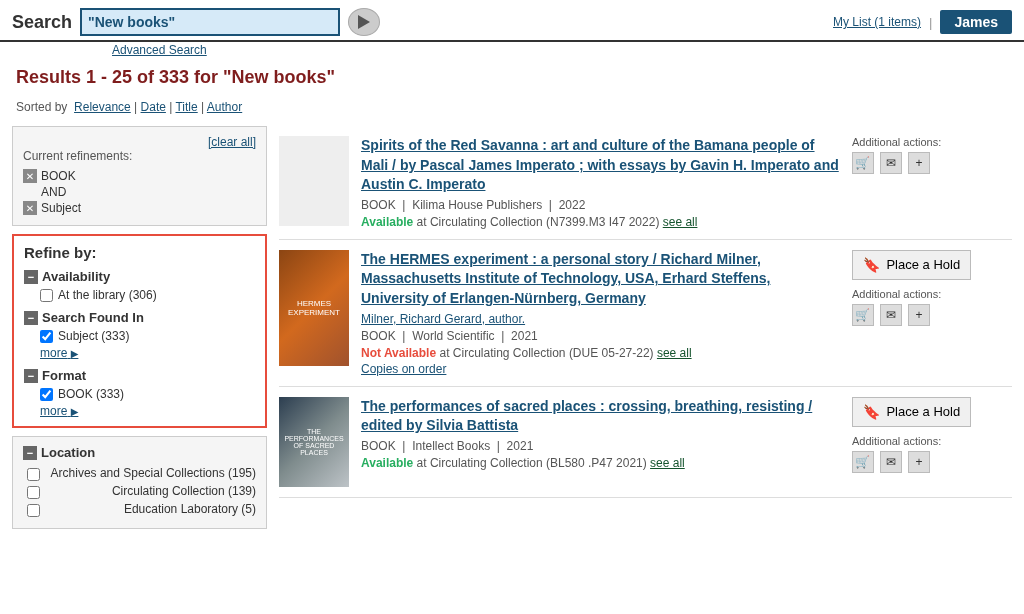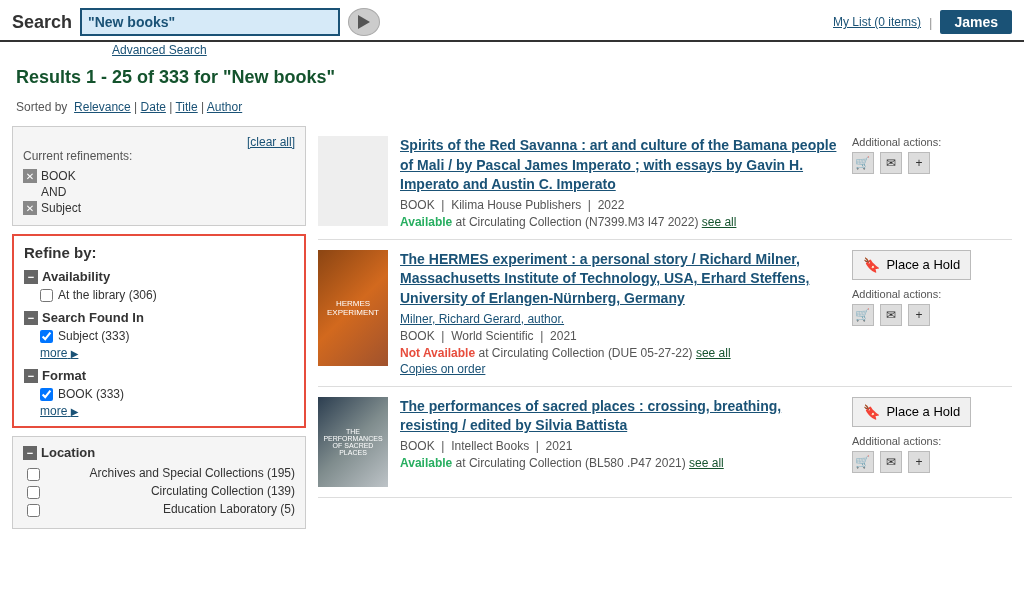--- a/index.html
+++ b/index.html
@@ -12,30 +12,30 @@
     .search-input { width: 260px; padding: 4px 6px; font-size: 14px; border: 2px solid #1a5276; background: #d6eaf8; color: #1a5276; font-weight: bold; }
     .search-btn { width: 32px; height: 28px; background: #ccc; border: 1px solid #aaa; border-radius: 50%; cursor: pointer; display: flex; align-items: center; justify-content: center; }
     .advanced-link { font-size: 12px; color: #1a5276; text-decoration: underline; cursor: pointer; margin-left: 8px; }
     .header-right { display: flex; align-items: center; gap: 8px; }
     .mylist-link { font-size: 12px; color: #1a5276; text-decoration: underline; cursor: pointer; }
     .login-btn { background: #1a5276; color: #fff; border: none; padding: 4px 14px; font-size: 14px; font-weight: bold; cursor: pointer; border-radius: 2px; }
     .pipe { color: #999; }
 
     
     .results-header { padding: 10px 16px 4px 16px; }
-    .results-title { font-size: 18px; font-weight: bold; color: #14532d; }
+    .results-title { font-size: 18px; font-weight: bold; color: #7f1d1d; }
     .sort-bar { font-size: 12px; color: #555; margin-top: 12px; }
     .sort-bar a { color: #1a5276; text-decoration: underline; cursor: pointer; }
     .sort-sep { color: #555; }
 
     
     .main { display: flex; padding: 8px 12px; gap: 12px; }
 
     
-    .sidebar { width: 294px; flex-shrink: 0; }
+    .sidebar { width: 255px; flex-shrink: 0; }
     .refinements-box { background: #f5f5f5; border: 1px solid #ccc; padding: 8px 10px; margin-bottom: 8px; }
     .clear-all { color: #1a5276; text-decoration: underline; cursor: pointer; font-size: 12px; float: right; }
     .current-label { font-size: 12px; color: #555; margin-bottom: 6px; clear: both; }
     .refinement-tag { display: flex; align-items: center; gap: 4px; font-size: 12px; margin: 2px 0; }
     .remove-x { background: #888; color: #fff; border: none; font-size: 10px; width: 14px; height: 14px; cursor: pointer; display: inline-flex; align-items: center; justify-content: center; }
 
     .refine-box { border: 2px solid #e74c3c; padding: 8px 10px; background: #fff; }
     .refine-title { font-size: 15px; font-weight: bold; color: #333; margin-bottom: 8px; }
     .section-header { display: flex; align-items: center; gap: 4px; font-size: 13px; font-weight: bold; margin: 8px 0 4px 0; }
     .minus-icon { display: inline-block; width: 14px; height: 14px; background: #666; color: #fff; font-size: 11px; text-align: center; line-height: 14px; cursor: pointer; }
@@ -78,21 +78,21 @@
 <div class="header">
   <div class="header-left">
     <span class="search-label">Search</span>
     <input class="search-input" type="text" value="&quot;New books&quot;" style="">
     <button class="search-btn">
       <div class="play-triangle"></div>
     </button>
     <br>
   </div>
   <div class="header-right">
-    <a class="mylist-link">My List (0 items)</a>
+    <a class="mylist-link">My List (1 items)</a>
     <span class="pipe">|</span>
     <button class="login-btn">James</button>
   </div>
 </div>
 <div style="padding: 0 32px;">
   <a class="advanced-link" style="margin-left: 80px;">Advanced Search</a>
 </div>
 
 <div class="results-header">
   <div class="results-title">Results 1 - 25 of 333 for "New books"</div>

